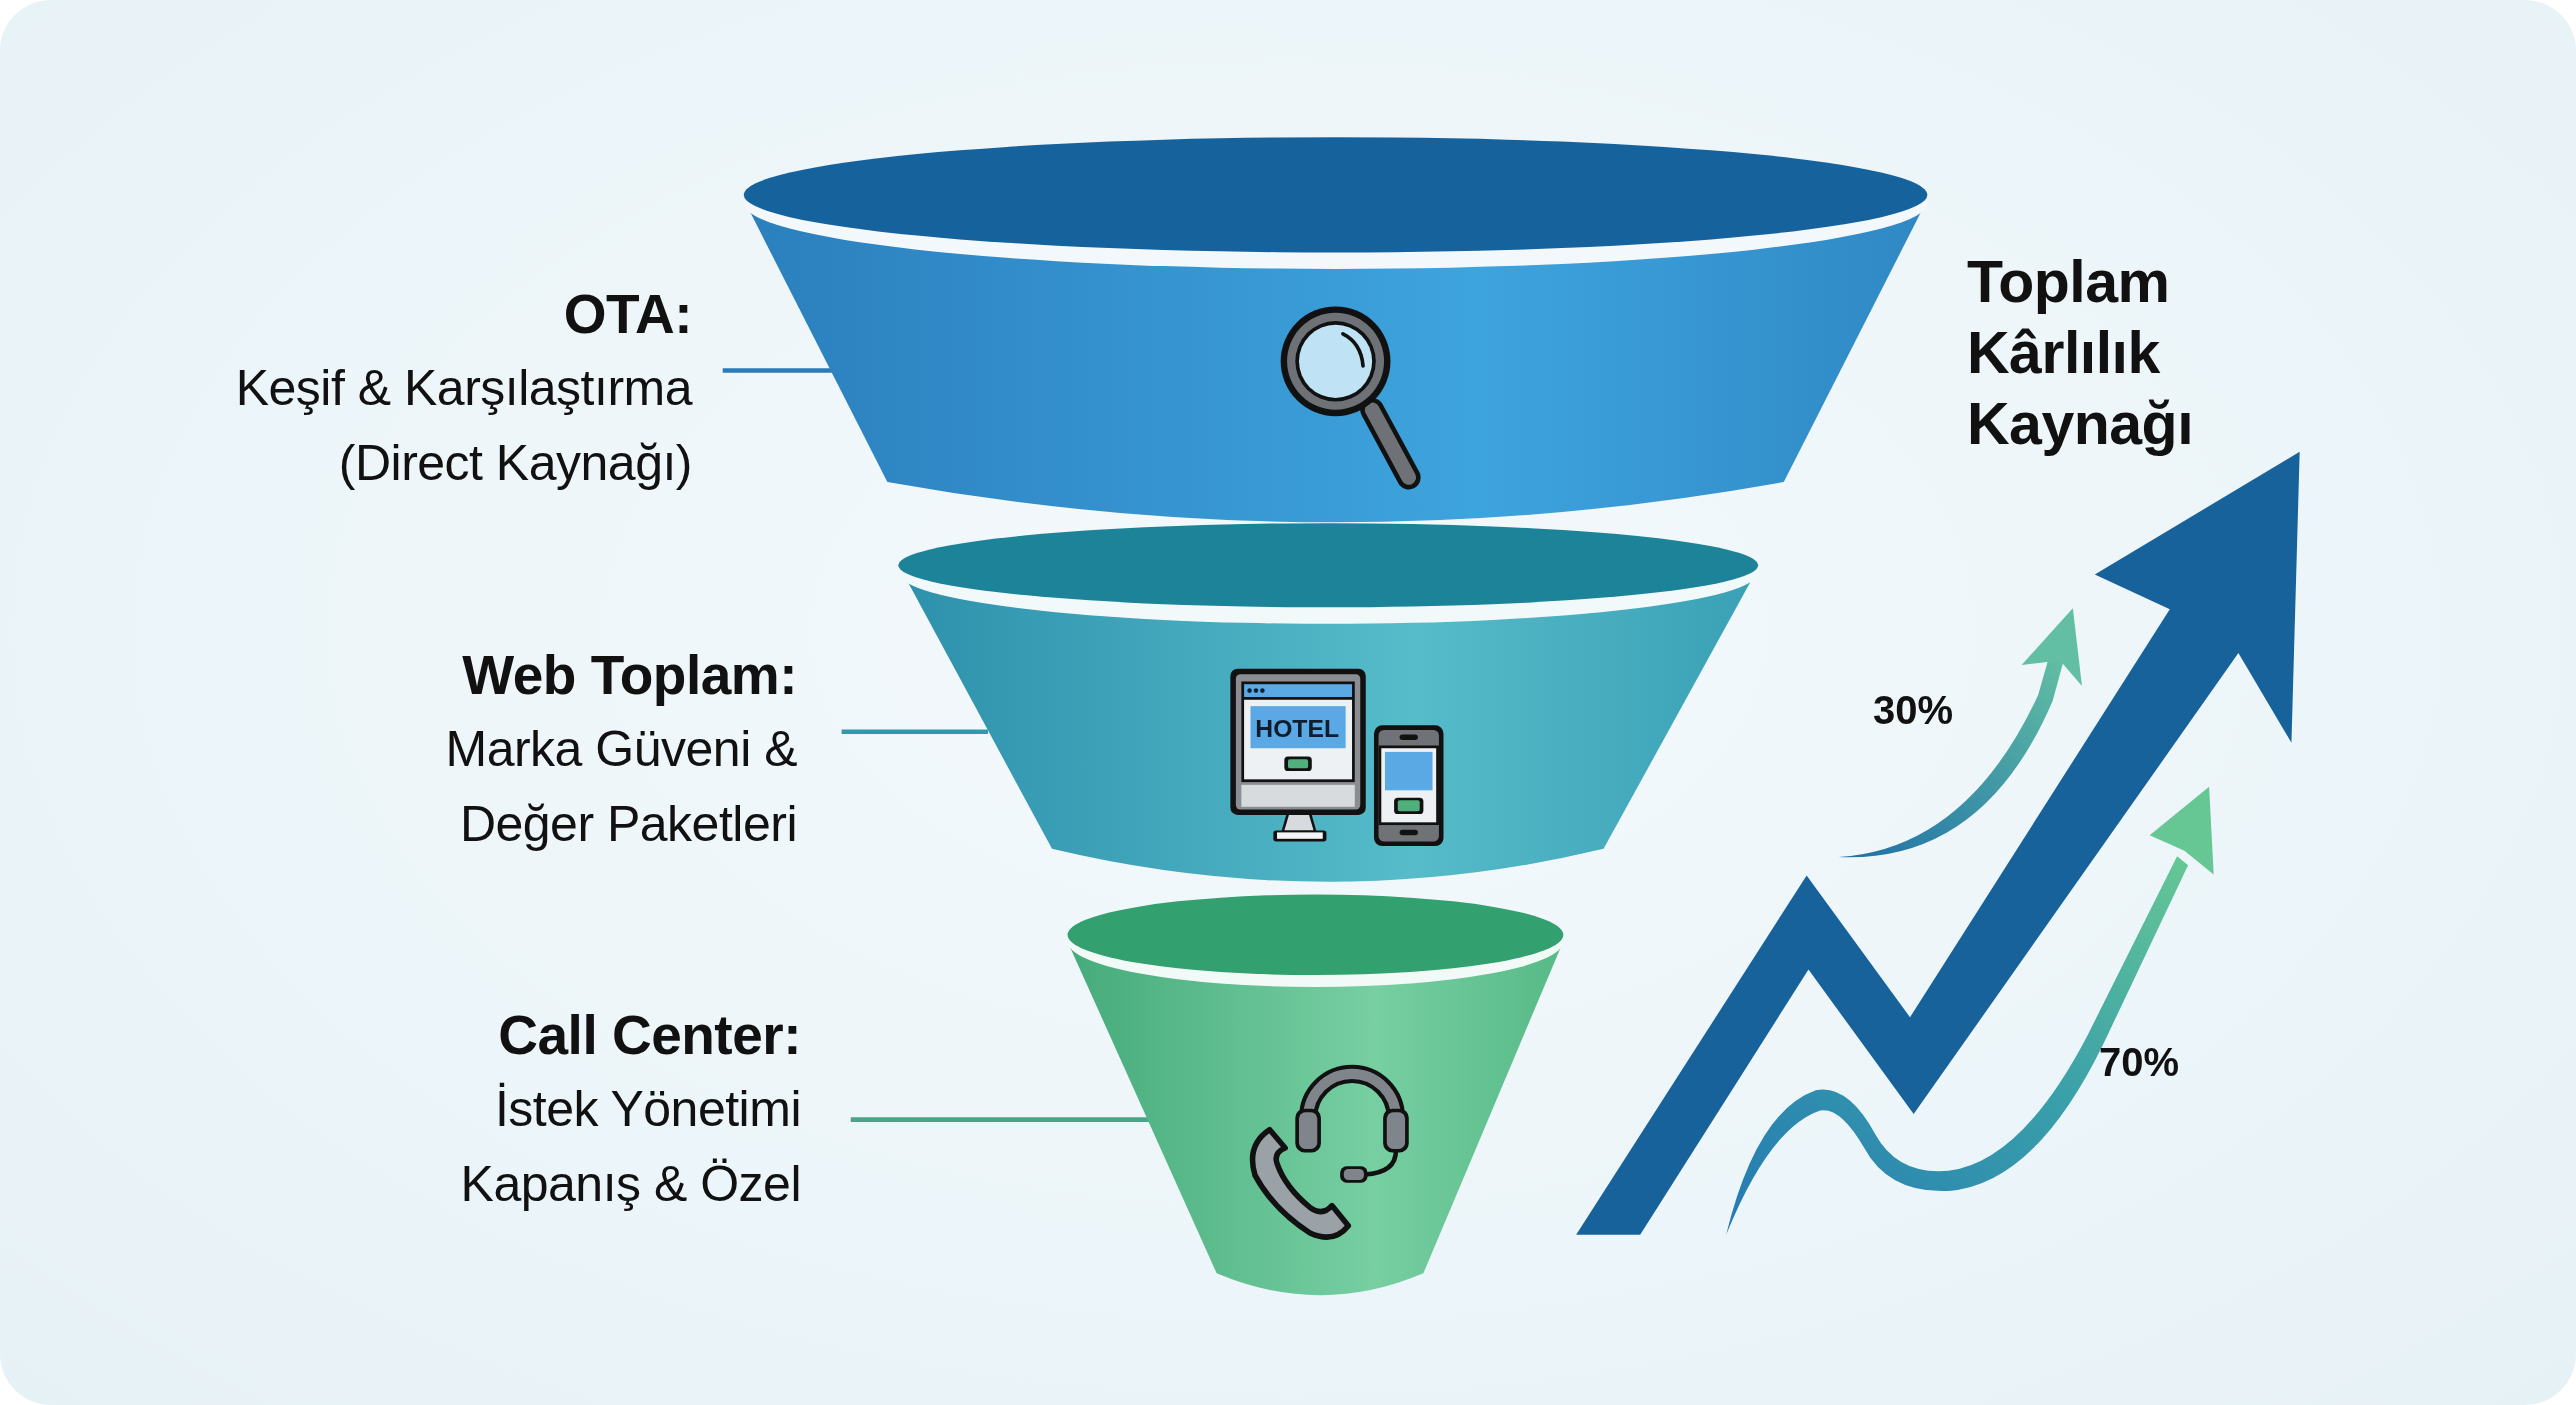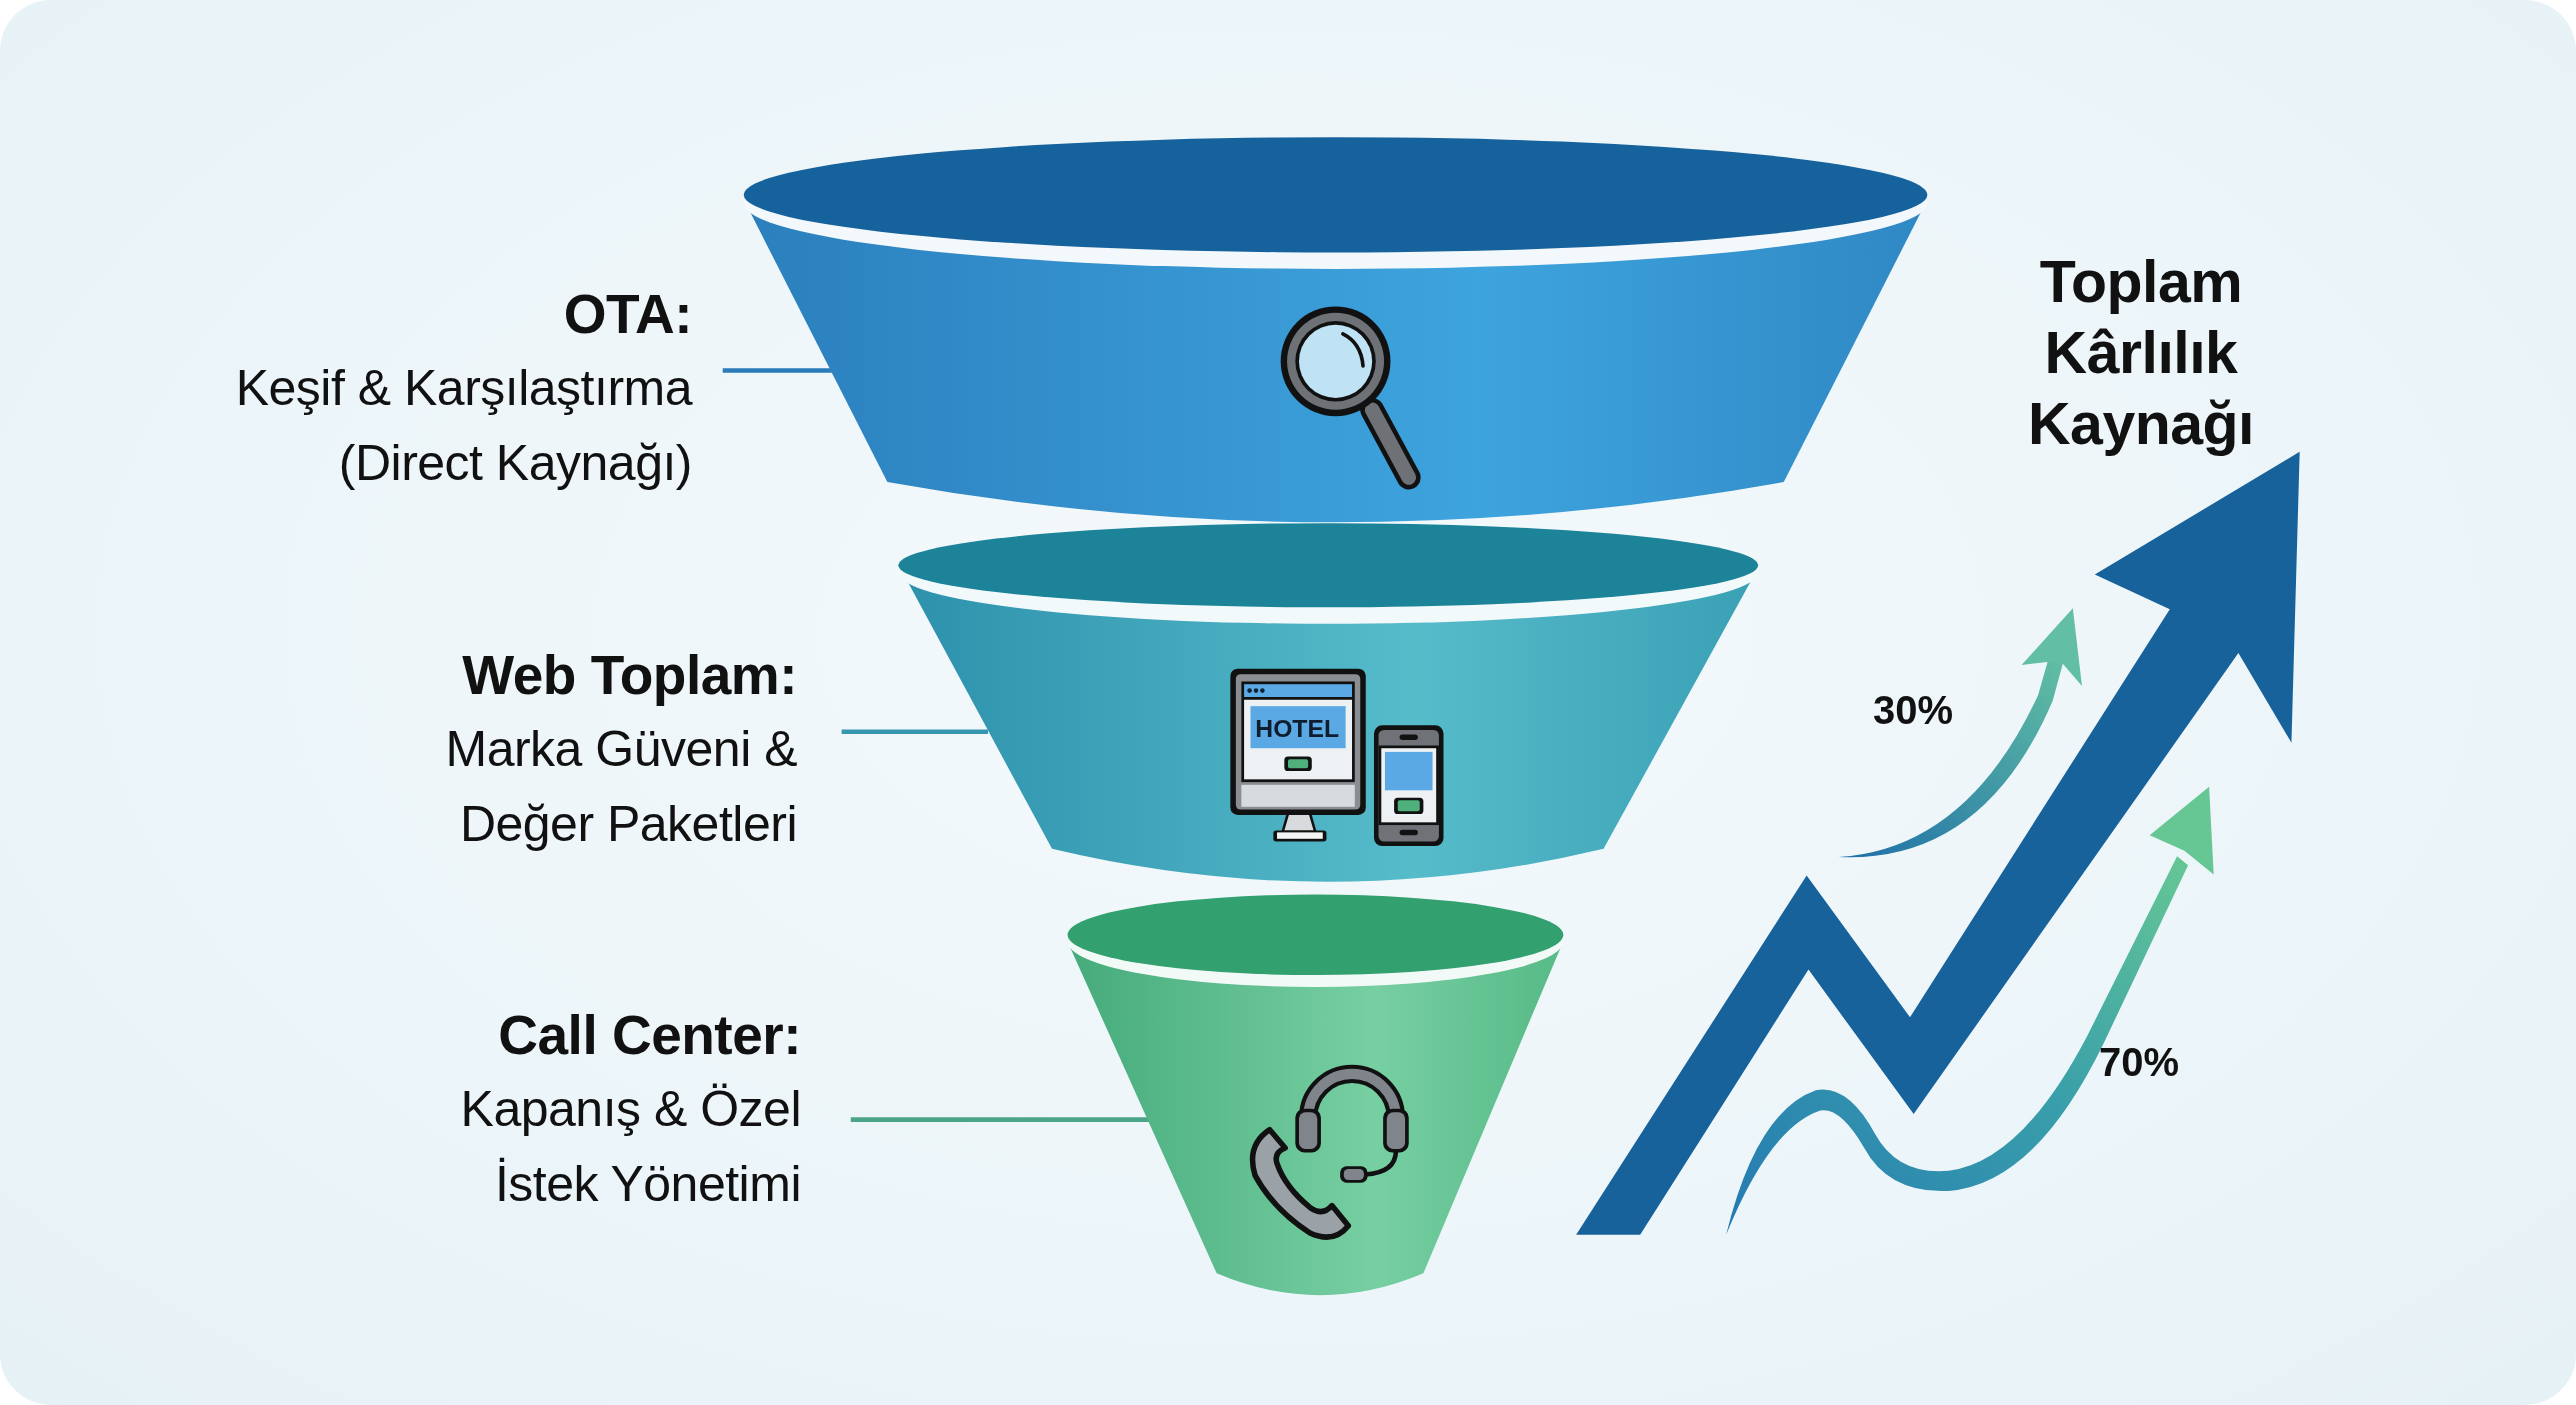--- a/index.html
+++ b/index.html
@@ -8,21 +8,21 @@
     position: absolute; left: 0; top: 0; width: 2576px; height: 1405px;
     border-radius: 51px;
     background: radial-gradient(ellipse at 50% 45%, #f4f9fb 0%, #ecf5f9 60%, #e6f1f6 100%);
     overflow: hidden;
   }
   svg.art { position: absolute; left: 0; top: 0; }
   .label { position: absolute; text-align: right; color: #111111; margin-top: 8px; }
   .label .title { font-weight: 700; font-size: 55px; line-height: 73px; display: block; letter-spacing: -0.5px; }
   .label .line { font-weight: 400; font-size: 50px; line-height: 75px; display: block; letter-spacing: -0.5px; }
   .pct { position: absolute; font-weight: 700; font-size: 40px; color: #111111; letter-spacing: 0px; }
-  .headline { position: absolute; text-align: center; font-weight: 700; font-size: 59px; line-height: 71px; color: #111111; letter-spacing: -0.5px; }
+  .headline { position: absolute; font-weight: 700; font-size: 59px; line-height: 71px; color: #111111; letter-spacing: -0.5px; }
   .headline span { display: block; }
 </style>
 </head>
 <body>
 
 <div class="card">
 
   <svg class="art" width="2576" height="1405" viewBox="0 0 2816 1536">
     <defs>
       <linearGradient id="g-ota" x1="0" y1="0" x2="1" y2="0">
@@ -146,22 +146,22 @@
   </div>
 
   <div class="label" style="right: 1779px; top: 631px;">
     <span class="title">Web Toplam:</span>
     <span class="line">Marka Güveni &amp;</span>
     <span class="line">Değer Paketleri</span>
   </div>
 
   <div class="label" style="right: 1775px; top: 991px;">
     <span class="title">Call Center:</span>
+    <span class="line">İstek Yönetimi</span>
     <span class="line">Kapanış &amp; Özel</span>
-    <span class="line">İstek Yönetimi</span>
   </div>
 
   <div class="headline" style="left: 1967px; top: 247px; width: 348px;">
     <span>Toplam</span>
     <span>Kârlılık Kaynağı</span>
   </div>
 
   <div class="pct" style="left: 1873px; top: 688px;">30%</div>
   <div class="pct" style="left: 2099px; top: 1040px;">70%</div>
 

